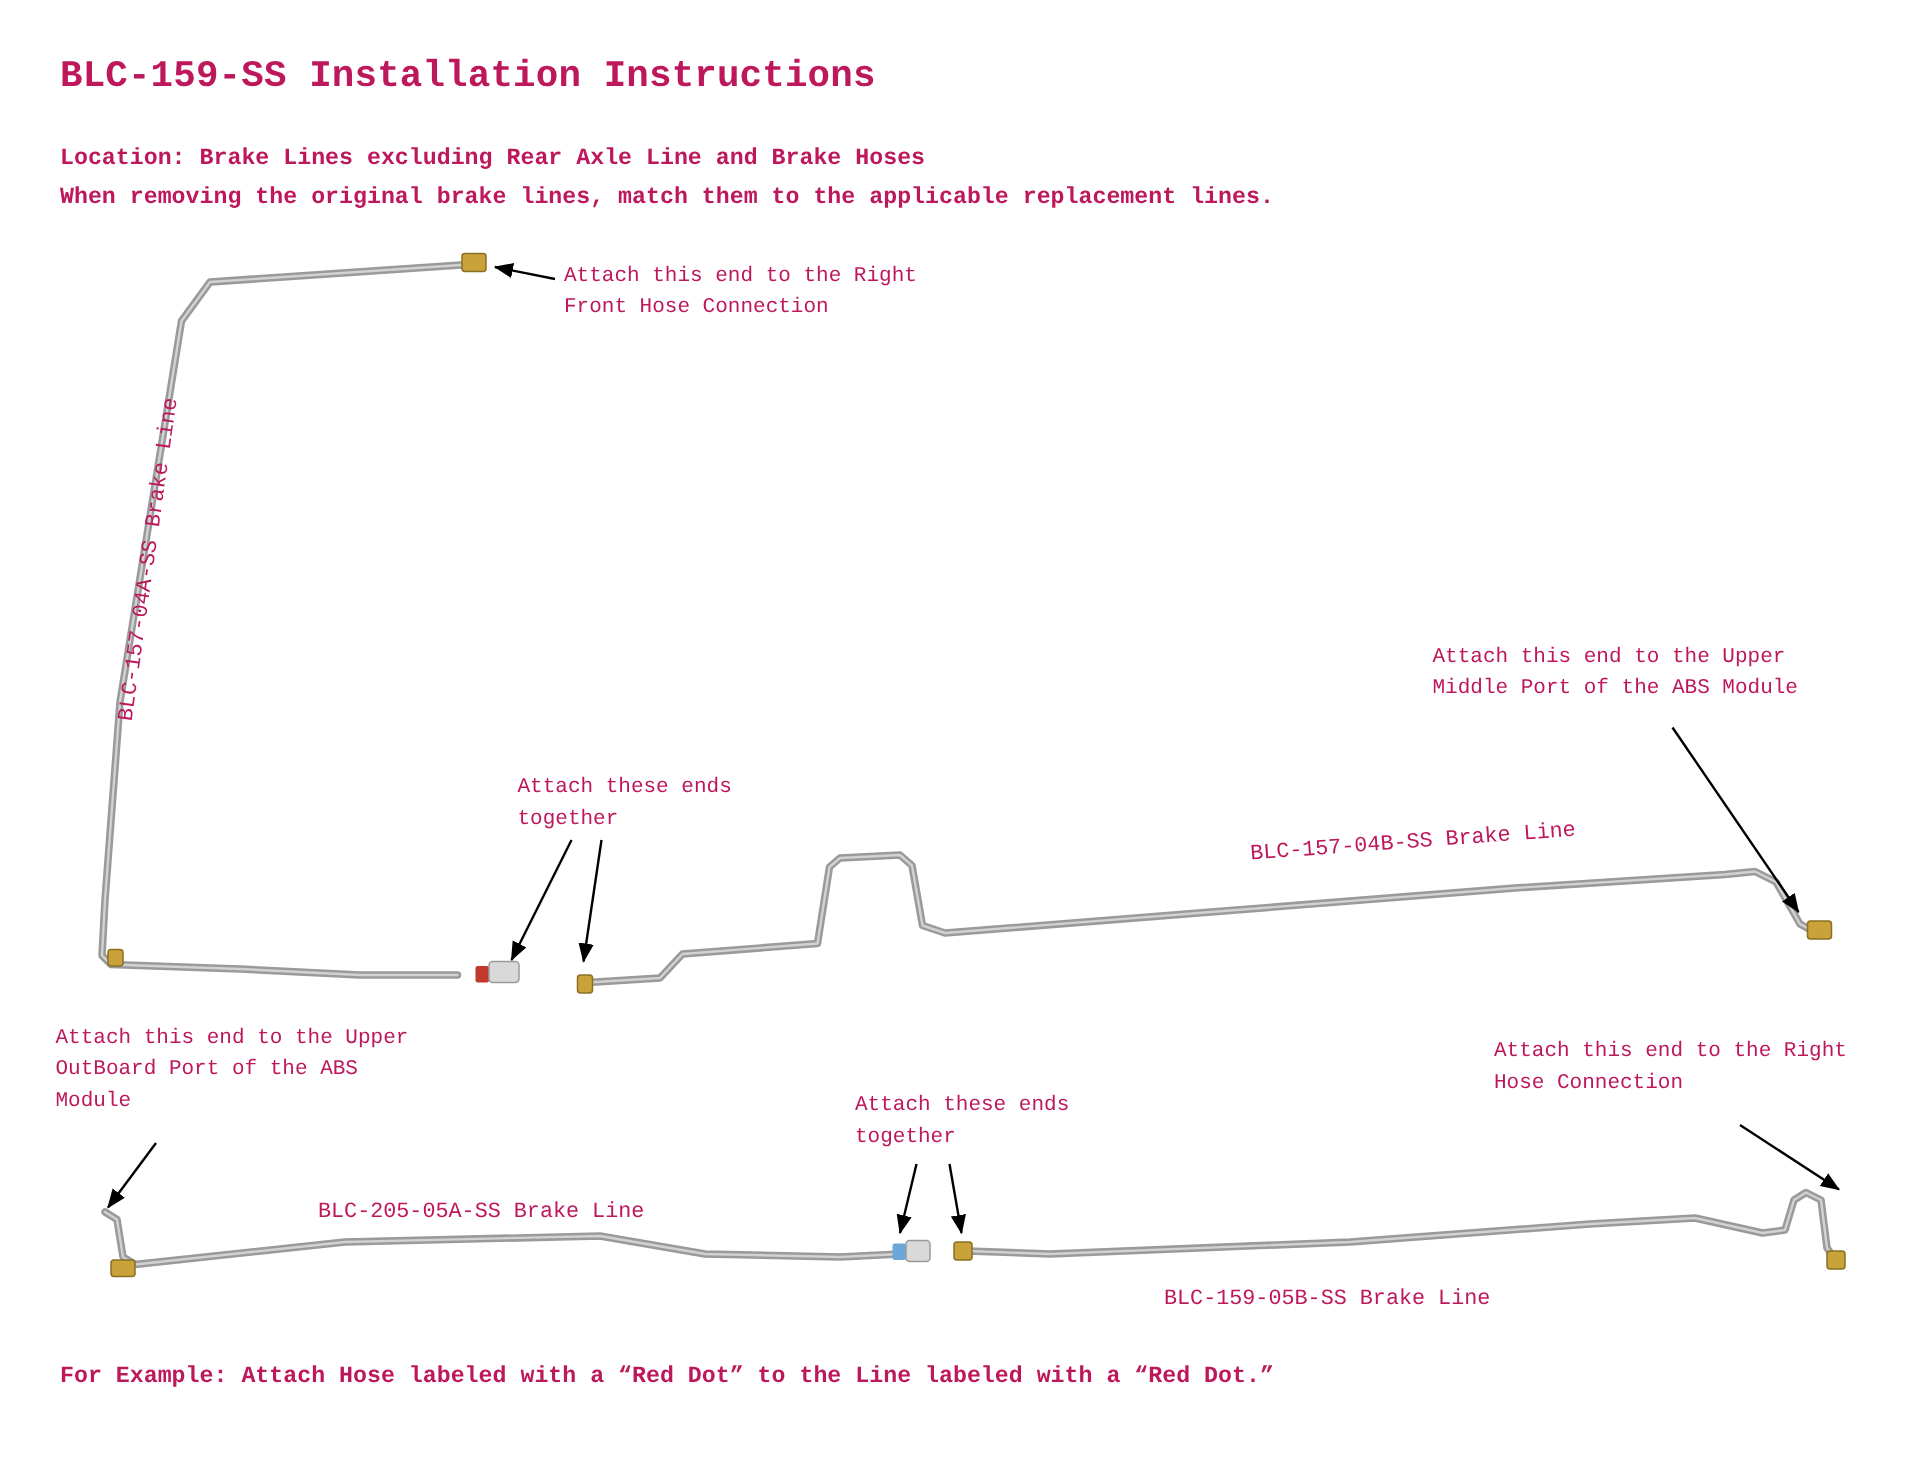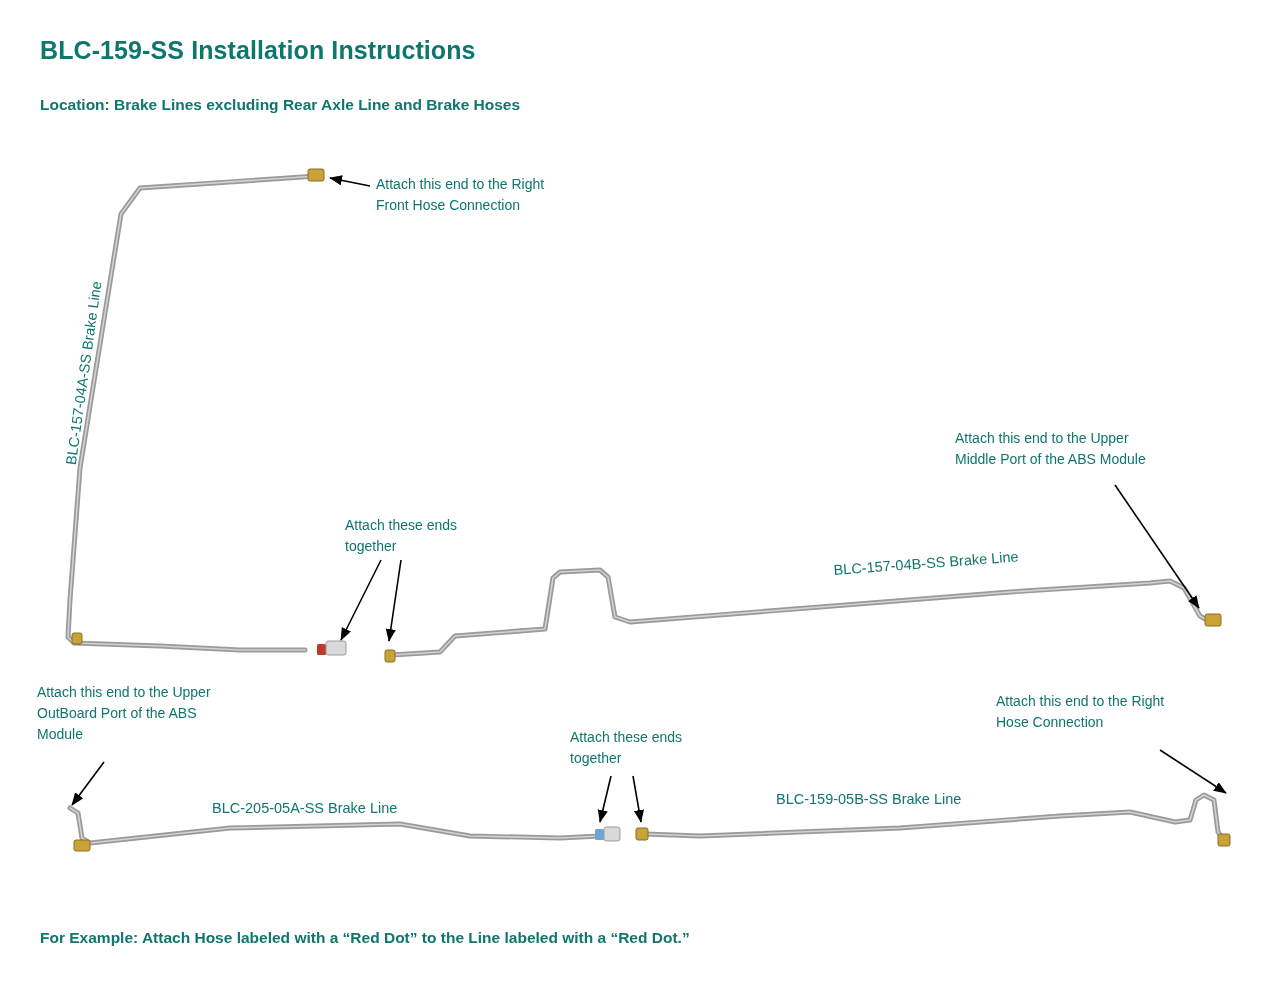--- a/index.html
+++ b/index.html
@@ -5,22 +5,22 @@
   html, body {
     margin: 0;
     padding: 0;
     background: #ffffff;
   }
   #page {
     position: relative;
     width: 1280px;
     height: 989px;
     background: #ffffff;
-    font-family: Liberation Sans, sans-serif;
-    color: #0f766e;
+    font-family: Liberation Mono, monospace;
+    color: #be185d;
     overflow: hidden;
   }
   .title {
     position: absolute;
     left: 40px;
     top: 36px;
     font-size: 25px;
     font-weight: bold;
     letter-spacing: 0.1px;
   }
@@ -33,21 +33,21 @@
   }
   .subline.l1 { top: 96px; }
   .subline.l2 { top: 122px; }
   .footnote {
     position: absolute;
     left: 40px;
     font-size: 15.5px;
     font-weight: bold;
   }
   .footnote.f1 { top: 903px; }
-  .footnote.f2 { top: 929px; }
+  .footnote.f2 { top: 908px; }
 
   .callout {
     position: absolute;
     font-size: 14px;
     line-height: 21px;
     white-space: pre-line;
   }
   .linelabel {
     position: absolute;
     font-size: 14.5px;
@@ -62,20 +62,21 @@
     pointer-events: none;
   }
 </style>
 </head>
 <body>
 
 <div id="page">
 
   <div class="title">BLC-159-SS Installation Instructions</div>
   <div class="subline l1">Location: Brake Lines excluding Rear Axle Line and Brake Hoses</div>
+  <div class="subline l2">When removing the original brake lines, match them to the applicable replacement lines.</div>
 
   <svg class="diagram" viewBox="0 0 1280 989">
 
     <g>
       <path d="M317,176 L140,188 L121,214 L80,468 L70,600 L68,637 L74,643 L160,646 L240,650 L305,650" fill="none" stroke="#9a9a9a" stroke-width="5" stroke-linejoin="round" stroke-linecap="round"></path>
       <path d="M317,176 L140,188 L121,214 L80,468 L70,600 L68,637 L74,643 L160,646 L240,650 L305,650" fill="none" stroke="#d2d2d2" stroke-width="1.6" stroke-linejoin="round" stroke-linecap="round"></path>
 
       <rect x="308" y="169" width="16" height="12" rx="2" fill="#c9a23a" stroke="#8a6f22" stroke-width="1"></rect>
 
       <rect x="72" y="633" width="10" height="11" rx="2" fill="#c9a23a" stroke="#8a6f22" stroke-width="1"></rect>
@@ -127,21 +128,21 @@
       <line x1="1160" y1="750" x2="1226" y2="793" stroke="#000" stroke-width="1.6" marker-end="url(#arrowhead)"></line>
     </g>
   </svg>
 
   <div class="linelabel" style="left:-9px; top:365px; transform: rotate(-82deg); transform-origin: center;">BLC-157-04A-SS Brake Line</div>
 
   <div class="linelabel" style="left:833px; top:562px; transform: rotate(-4.2deg); transform-origin: left top;">BLC-157-04B-SS Brake Line</div>
 
   <div class="linelabel" style="left:212px; top:800px;">BLC-205-05A-SS Brake Line</div>
 
-  <div class="linelabel" style="left:776px; top:791px;">BLC-159-05B-SS Brake Line</div>
+  <div class="linelabel" style="left:776px; top:858px;">BLC-159-05B-SS Brake Line</div>
 
   <div class="callout" style="left:376px; top:174px;">Attach this end to the Right
 Front Hose Connection</div>
 
   <div class="callout" style="left:345px; top:515px;">Attach these ends
 together</div>
 
   <div class="callout" style="left:955px; top:428px;">Attach this end to the Upper
 Middle Port of the ABS Module</div>
 

